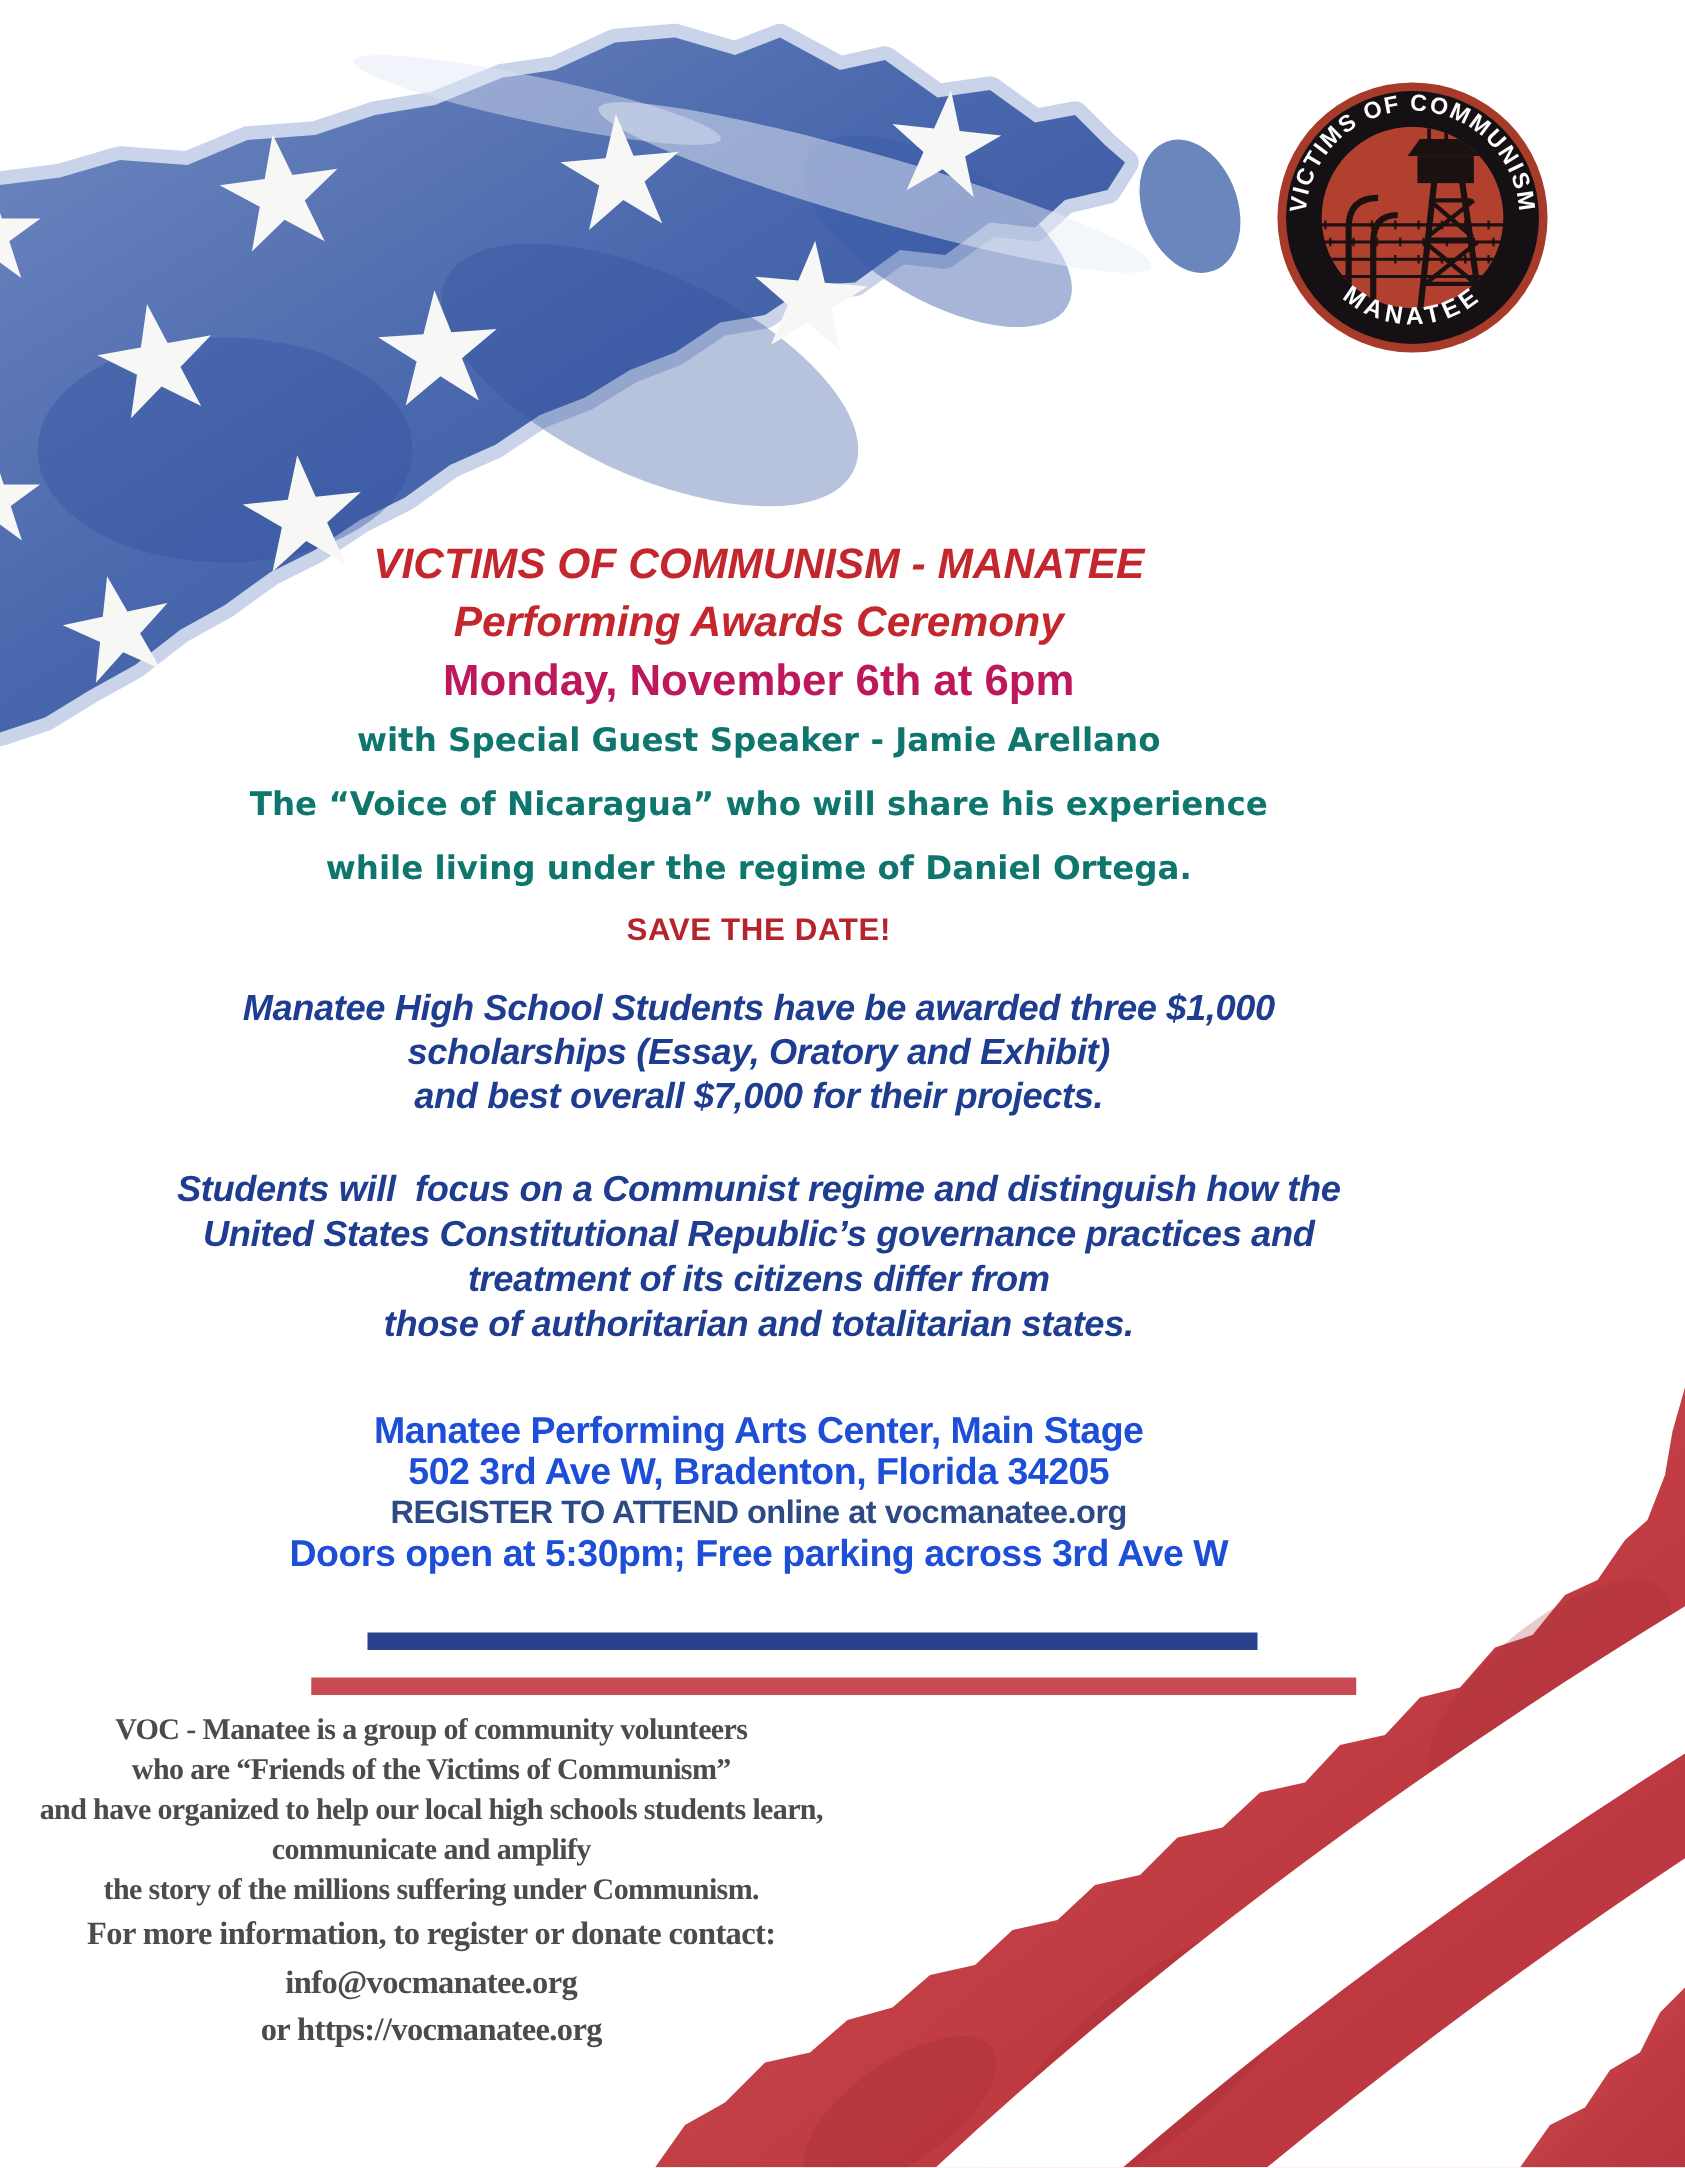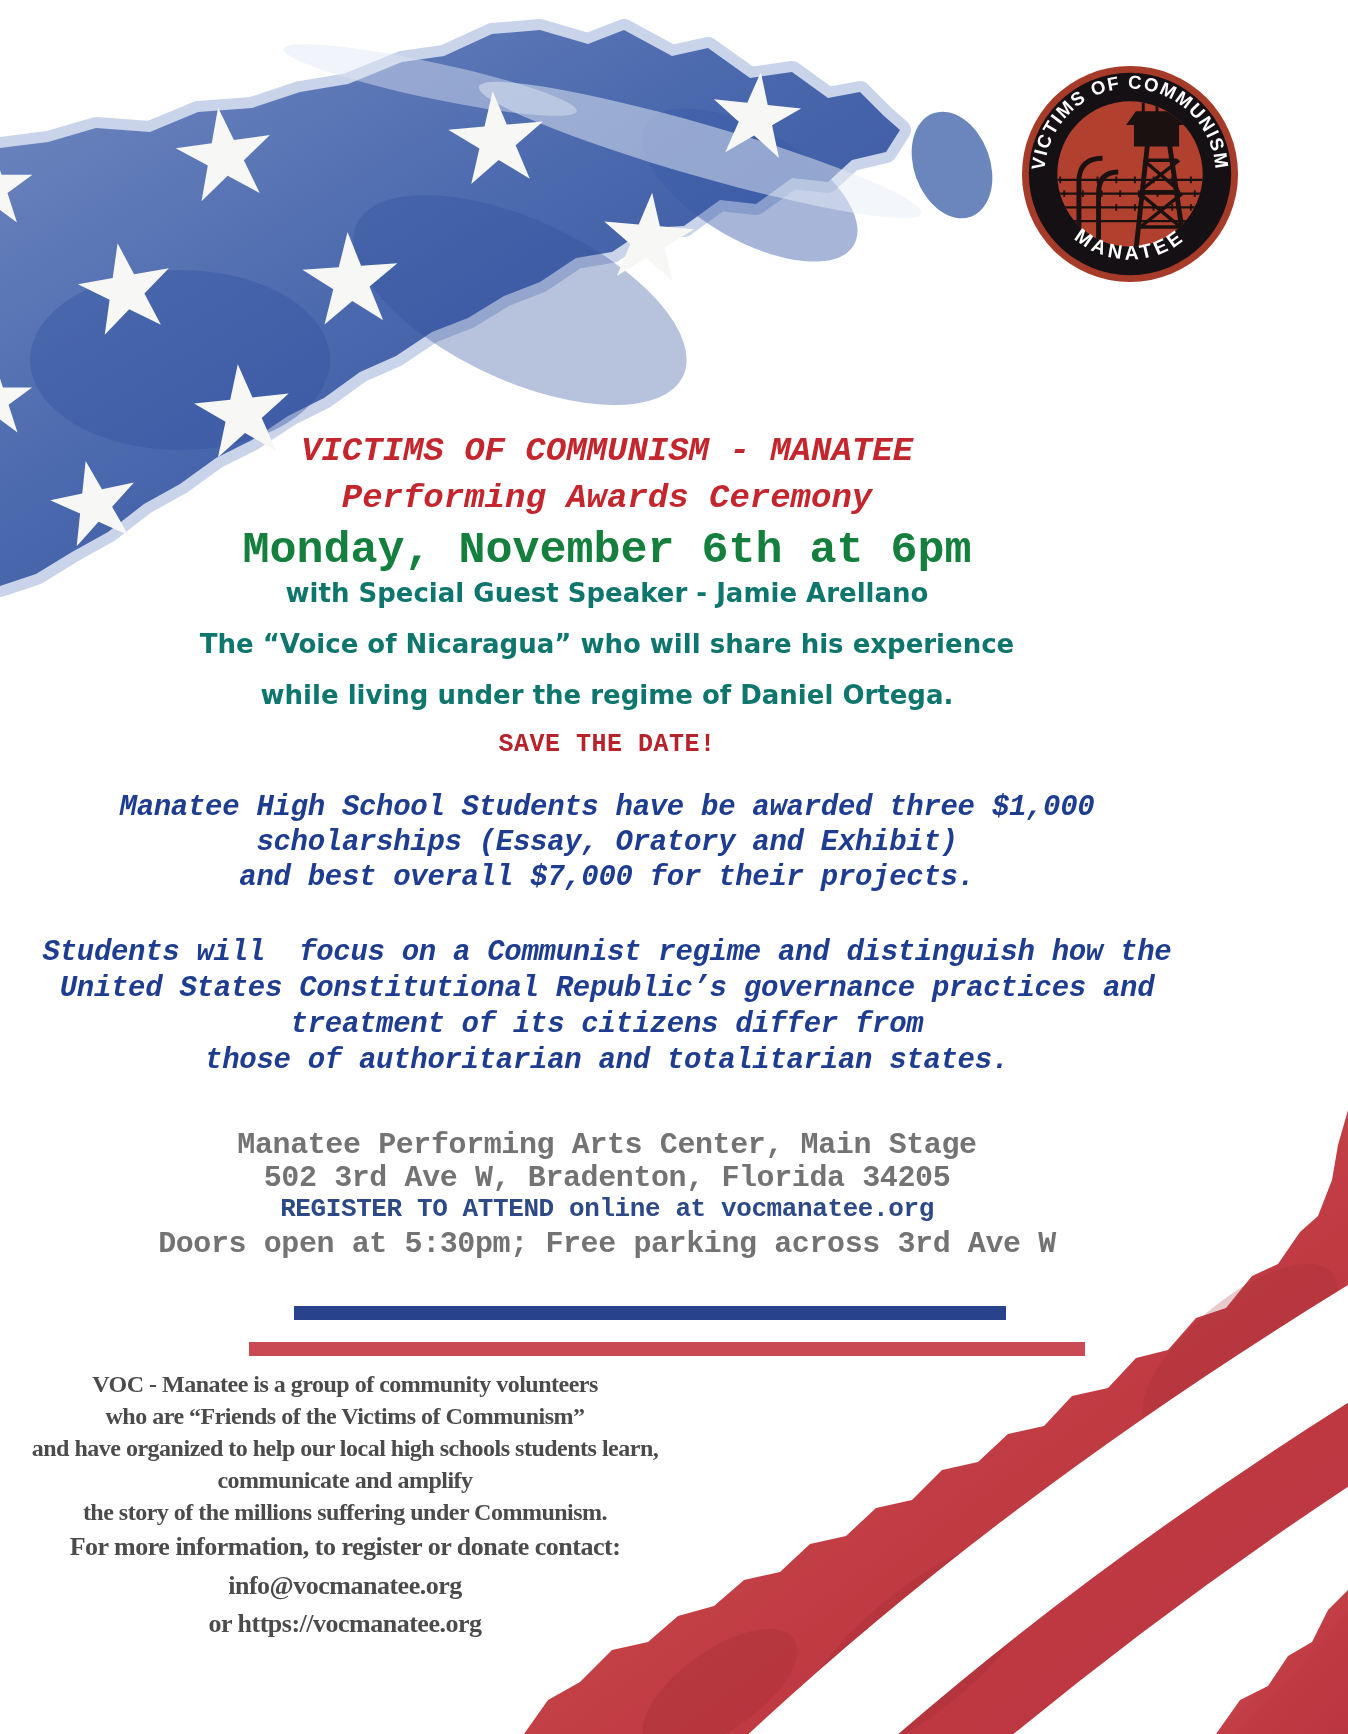--- a/index.html
+++ b/index.html
@@ -3,28 +3,28 @@
 <meta charset="utf-8">
 <style>
   html,body { margin:0; padding:0; background:#ffffff; }
   .page {
     position:relative; width:1348px; height:1734px;
     background:#ffffff; overflow:hidden;
     font-family:"Liberation Sans", sans-serif;
   }
   .abs { position:absolute; }
   .center-col { position:absolute; left:7px; width:1200px; }
-  .line { position:absolute; left:0; right:0; text-align:center; white-space:nowrap;font-family:Liberation Mono, monospace; }
+  .line { position:absolute; left:0; right:0; text-align:center; white-space:nowrap; }
 
   .t-title   { color:#c4262e; font-weight:700; font-style:italic; font-size:34px; }
-  .t-date    { color:#15803d; font-weight:700; font-size:45px;text-align:center; }
+  .t-date    { color:#be185d; font-weight:700; font-size:35px;text-align:center; }
   .t-speaker { color:#0f766e; font-family:"DejaVu Sans",sans-serif; font-weight:700; font-size:26px; }
   .t-std     { color:#b5232b; font-weight:700; font-size:25px; letter-spacing:.5px; }
   .t-bluep   { color:#1e3d90; font-weight:700; font-style:italic; font-size:29px; letter-spacing:-.3px; white-space:pre; }
-  .t-venue-r { color:#737373; font-weight:700; font-size:30px; letter-spacing:-.4px; }
+  .t-venue-r { color:#1d4ed8; font-weight:700; font-size:30px; letter-spacing:-.4px; }
   .t-venue-b { color:#2d4a86; font-weight:700; font-size:26px; letter-spacing:-.4px; }
 
   .bar { position:absolute; height:14px; }
   .bar-blue { left:294px; top:1306px; width:712px; background:#29428c; }
   .bar-red  { left:249px; top:1342px; width:836px; background:#ca4a53; }
 
   .about-col { position:absolute; left:-5px; width:700px; }
   .about-line {
     position:absolute; left:0; right:0; text-align:center; white-space:nowrap;
     font-family:"Liberation Serif", serif; font-weight:700;

